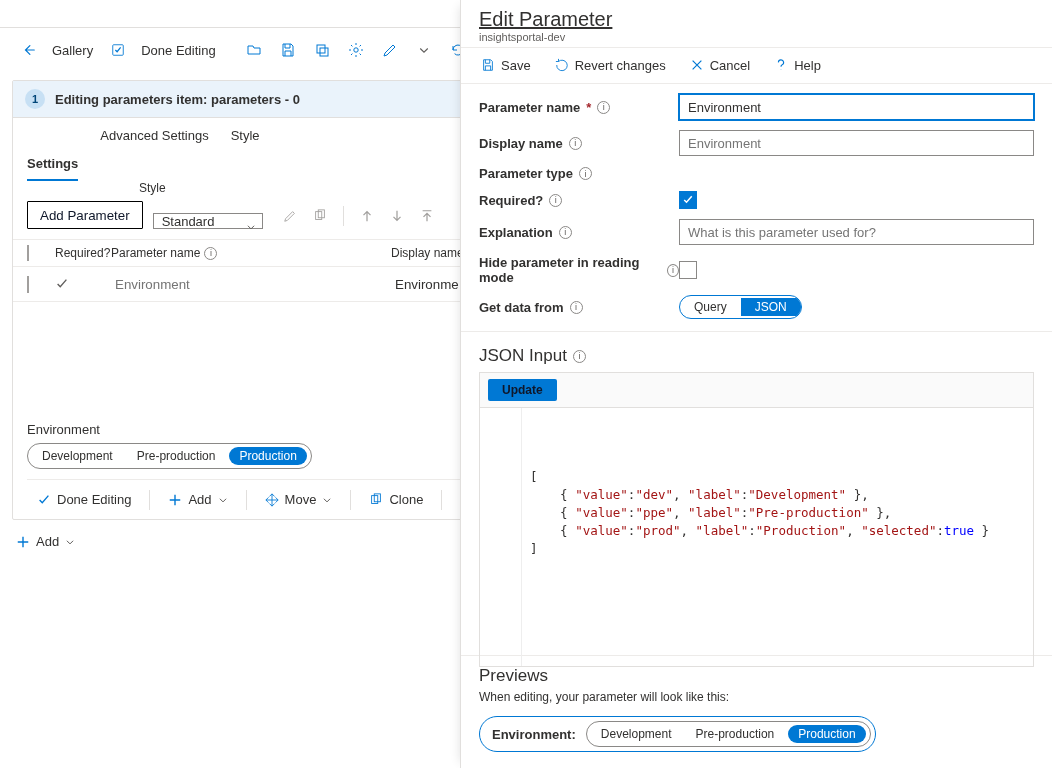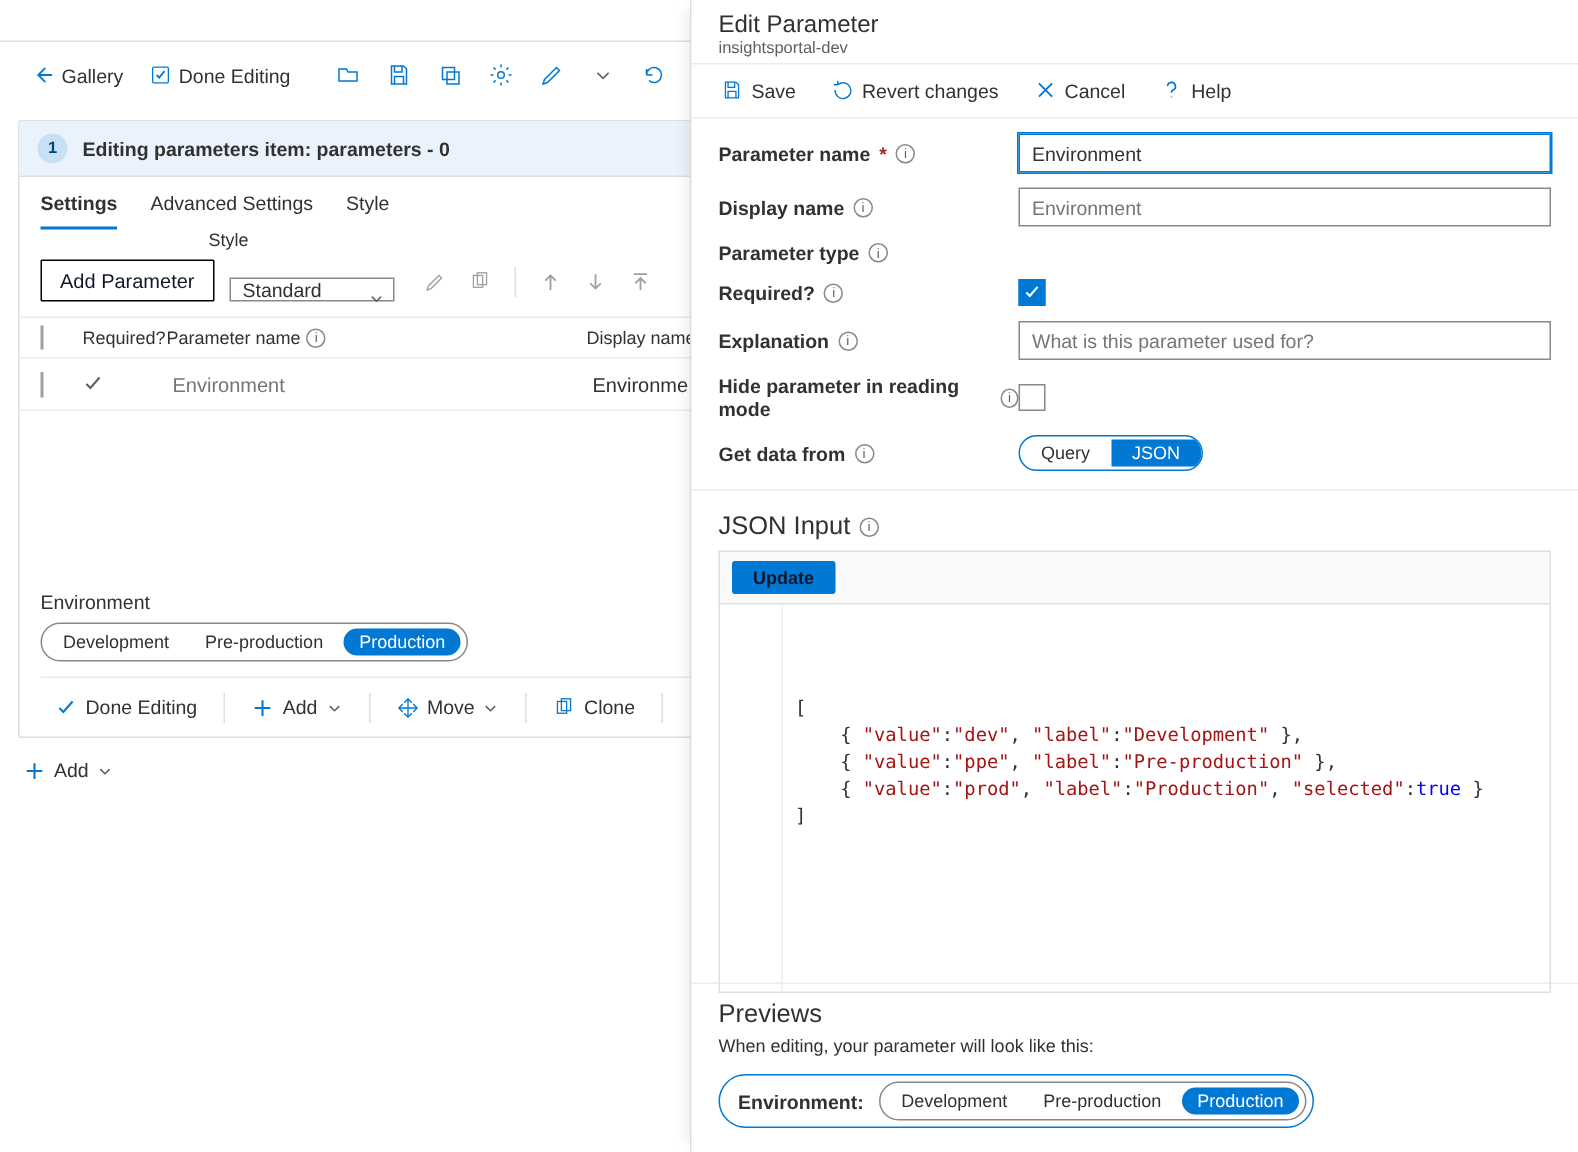--- a/index.html
+++ b/index.html
@@ -29,21 +29,21 @@
   .toolbar {
     display: flex;
     align-items: center;
     height: 44px;
     padding: 0 14px;
     gap: 2px;
   }
   .tb-item {
     display: inline-flex;
     align-items: center;
-    gap: 5px;
+    gap: 16px;
     padding: 4px 8px;
     color: #323130;
     cursor: pointer;
   }
   .tb-icon { color:#0078d4; display:inline-flex; }
   .tb-sep { width:10px; }
   .icon-btn {
     width: 32px; height: 32px;
     display:inline-flex; align-items:center; justify-content:center;
     color:#0078d4; cursor:pointer;
@@ -65,21 +65,21 @@
     font-size:11px; color:#004578; font-weight:600;
   }
   .editing-title { font-weight:700; }
   .tab-row {
     display:flex; gap:22px; padding: 10px 14px 0 14px;
   }
   .tab {
     padding-bottom:8px; cursor:pointer; color:#323130;
   }
   .tab.active {
-    font-weight:600; border-bottom:2px solid #0078d4;
+    font-weight:600; border-bottom:2px solid #0078d4;margin-top:28px;
   }
   .style-row {
     display:flex; align-items:flex-end; gap:10px; padding:6px 14px 10px 14px;
   }
   .style-label{ font-size:12px; color:#323130; margin-left:126px;}
   .add-param-btn {
     height:28px; padding:0 12px; border:1px solid #000000;
     background:#fff; color:#0f172a; border-radius:1px;
   }
   .select-std {
@@ -125,21 +125,21 @@
   .bottom-add { padding:14px 16px; display:flex; align-items:center; gap:6px; cursor:pointer;}
   .bottom-add .ico{color:#0078d4; font-size:16px;}
   
   .right-panel {
     position:absolute; right:0; top:0; width:592px; height:768px;
     background:#fff; border-left:1px solid #e1dfdd;
     box-shadow:-6px 0 10px -6px rgba(0,0,0,.12);
     display:flex; flex-direction:column;
   }
   .rp-head { padding:8px 18px 4px 18px;}
-  .rp-title { font-size:16px; font-weight:400;}
+  .rp-title { font-size:20px; font-weight:400;text-decoration:underline;}
   .rp-sub { font-size:11px; color:#605e5c;}
   .rp-tb { display:flex; align-items:center; gap:4px; padding:6px 10px; border-top:1px solid #edebe9; border-bottom:1px solid #edebe9;}
   .rp-tb .btn { display:inline-flex; align-items:flex-start; gap:6px; padding:4px 10px; cursor:pointer;}
   .rp-tb .ico { color:#0078d4; display:inline-flex;}
   .form-rows { padding:10px 18px 4px 18px; display:flex; flex-direction:column; gap:10px;}
   .frow{ display:flex; align-items:center;}
   .flabel{ width:200px; font-weight:600; font-size:13px; display:flex; align-items:center; gap:6px;}
   .required-star{color:#a4262c;font-weight:700;}
   .info-i{ font-weight:400; color:#605e5c; border:1px solid #8a8886; border-radius:50%; width:13px;height:13px; font-size:9px; display:inline-flex; align-items:center; justify-content:center;}
   .finput{ flex:1; height:26px; border:1px solid #8a8886; padding:0 8px; font-size:13px; color:#323130;}

